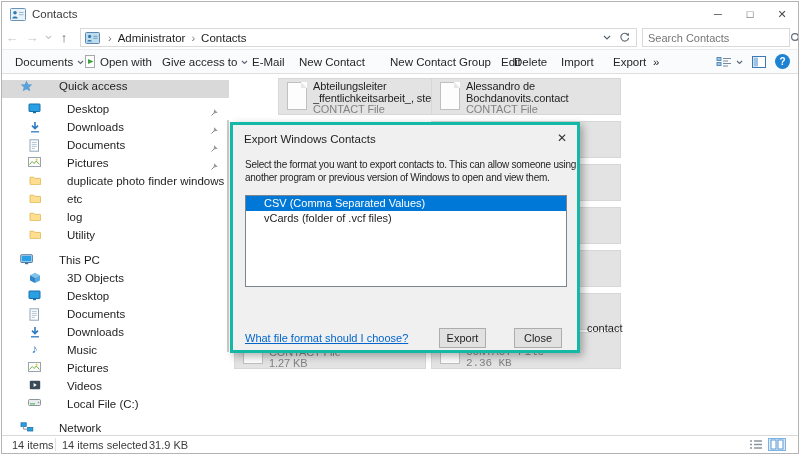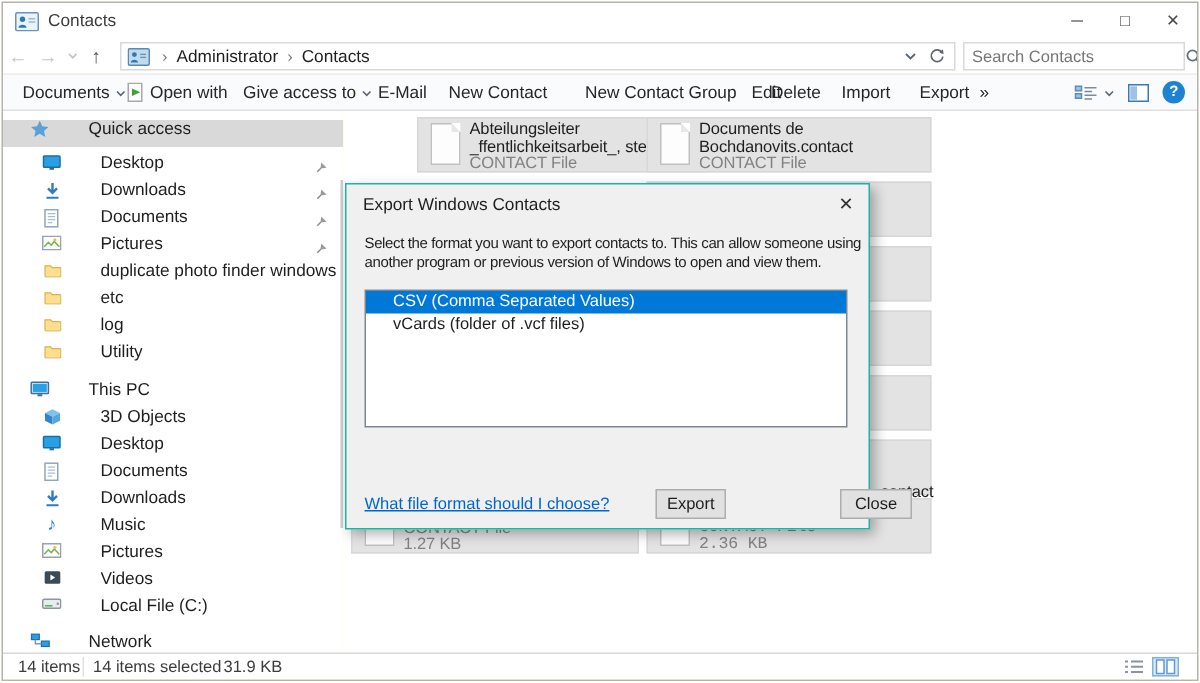--- a/index.html
+++ b/index.html
@@ -51,31 +51,31 @@
   .content { position:absolute; left:227px; top:72px; right:0; bottom:18px; background:#fff; }
   .tile { position:absolute; width:192px; height:37px; background:#e3e3e3; border:1px solid #d7d7d7; display:flex; }
   .page { position:relative; width:20px; height:28px; background:#fdfdfd; border:1px solid #c0c0c0; margin:3px 6px 0 8px; flex:none; }
   .page::before { content:""; position:absolute; top:-1px; right:-1px; border-left:6px solid #e7e7e7; border-top:6px solid #fff; }
   .ttext { padding-top:2px; font-size:11px; line-height:11.5px; letter-spacing:-0.1px; overflow:hidden; white-space:nowrap; }
   .tname { color:#1e1e1e; }
   .tmeta { color:#828282; }
   .frag { position:absolute; left:358px; top:248px; font-size:11px; color:#1e1e1e; }
 
   
-  .dialog { position:absolute; left:1px; top:48px; width:350px; height:231px; background:#f0f0f0; border:1px solid #14b8a6; box-shadow:3px 3px 8px rgba(0,0,0,0.30); z-index:5; }
+  .dialog { position:absolute; left:1px; top:48px; width:350px; height:231px; background:#f0f0f0; border:3px solid #14b8a6; box-shadow:3px 3px 8px rgba(0,0,0,0.30); z-index:5; }
   .dlg-title { position:absolute; left:11px; top:8px; font-size:11.5px; color:#1e1e1e; }
   .dlg-close { position:absolute; right:10px; top:6px; font-size:12px; color:#333; cursor:default; }
   .dlg-msg { position:absolute; left:12px; top:33px; width:334px; height:27px; font-size:10px; line-height:13px; letter-spacing:-0.25px; white-space:nowrap; overflow:hidden; color:#1e1e1e; }
   .dlg-list { position:absolute; left:12px; top:70px; width:322px; height:92px; background:#fff; border:1px solid #7a868f; font-size:11px; overflow:hidden; }
   .dlg-list .opt { padding:1px 18px; height:15px; line-height:13px; white-space:nowrap; }
   .dlg-list .opt.sel { background:#0078d7; color:#fff; }
   .dlg-link { position:absolute; left:12px; top:207px; font-size:11px; color:#0066cc; text-decoration:underline; cursor:pointer; }
   .dlg-btn { position:absolute; top:203px; height:20px; background:#e1e1e1; border:1px solid #adadad; font-size:11px; text-align:center; line-height:18px; cursor:default; }
   .btn-export { left:206px; width:47px; }
-  .btn-close { left:281px; width:48px;margin-left:48px; }
+  .btn-close { left:281px; width:48px; }
 
   
   .statusbar { position:absolute; left:0; right:0; bottom:0; height:18px; border-top:1px solid #d9d9d9; background:#fff; font-size:11px; color:#3b3b3b; }
   .statusbar .s1 { position:absolute; left:10px; top:3px; }
   .statusbar .sdiv { position:absolute; left:53px; top:2px; height:13px; width:1px; background:#e0e0e0; }
   .statusbar .s2 { position:absolute; left:60px; top:3px; }
   .statusbar .s3 { position:absolute; left:147px; top:3px; }
   .st-icons { position:absolute; right:12px; top:2px; display:flex; gap:5px; align-items:center; }
   .st-thumb { border:1px solid #7eb2e0; background:#dceafc; padding:0 1px; display:flex; }
 </style>
@@ -419,21 +419,21 @@
       <span class="page"></span>
       <span class="ttext">
         <div class="tname">Abteilungsleiter</div>
         <div class="tname">_ffentlichkeitsarbeit_, stellvertrete...</div>
         <div class="tmeta">CONTACT File</div>
       </span>
     </div>
     <div class="tile" style="left:202px; top:4px; width:190px;">
       <span class="page"></span>
       <span class="ttext">
-        <div class="tname">Documents de</div>
+        <div class="tname">Alessandro de</div>
         <div class="tname">Bochdanovits.contact</div>
         <div class="tmeta">CONTACT File</div>
       </span>
     </div>
 
     <div class="tile" style="left:202px; top:47px;  width:190px;"></div>
     <div class="tile" style="left:202px; top:90px;  width:190px;"></div>
     <div class="tile" style="left:202px; top:133px; width:190px;"></div>
     <div class="tile" style="left:202px; top:176px; width:190px;"></div>
     <div class="tile" style="left:202px; top:219px; width:190px;"></div>

